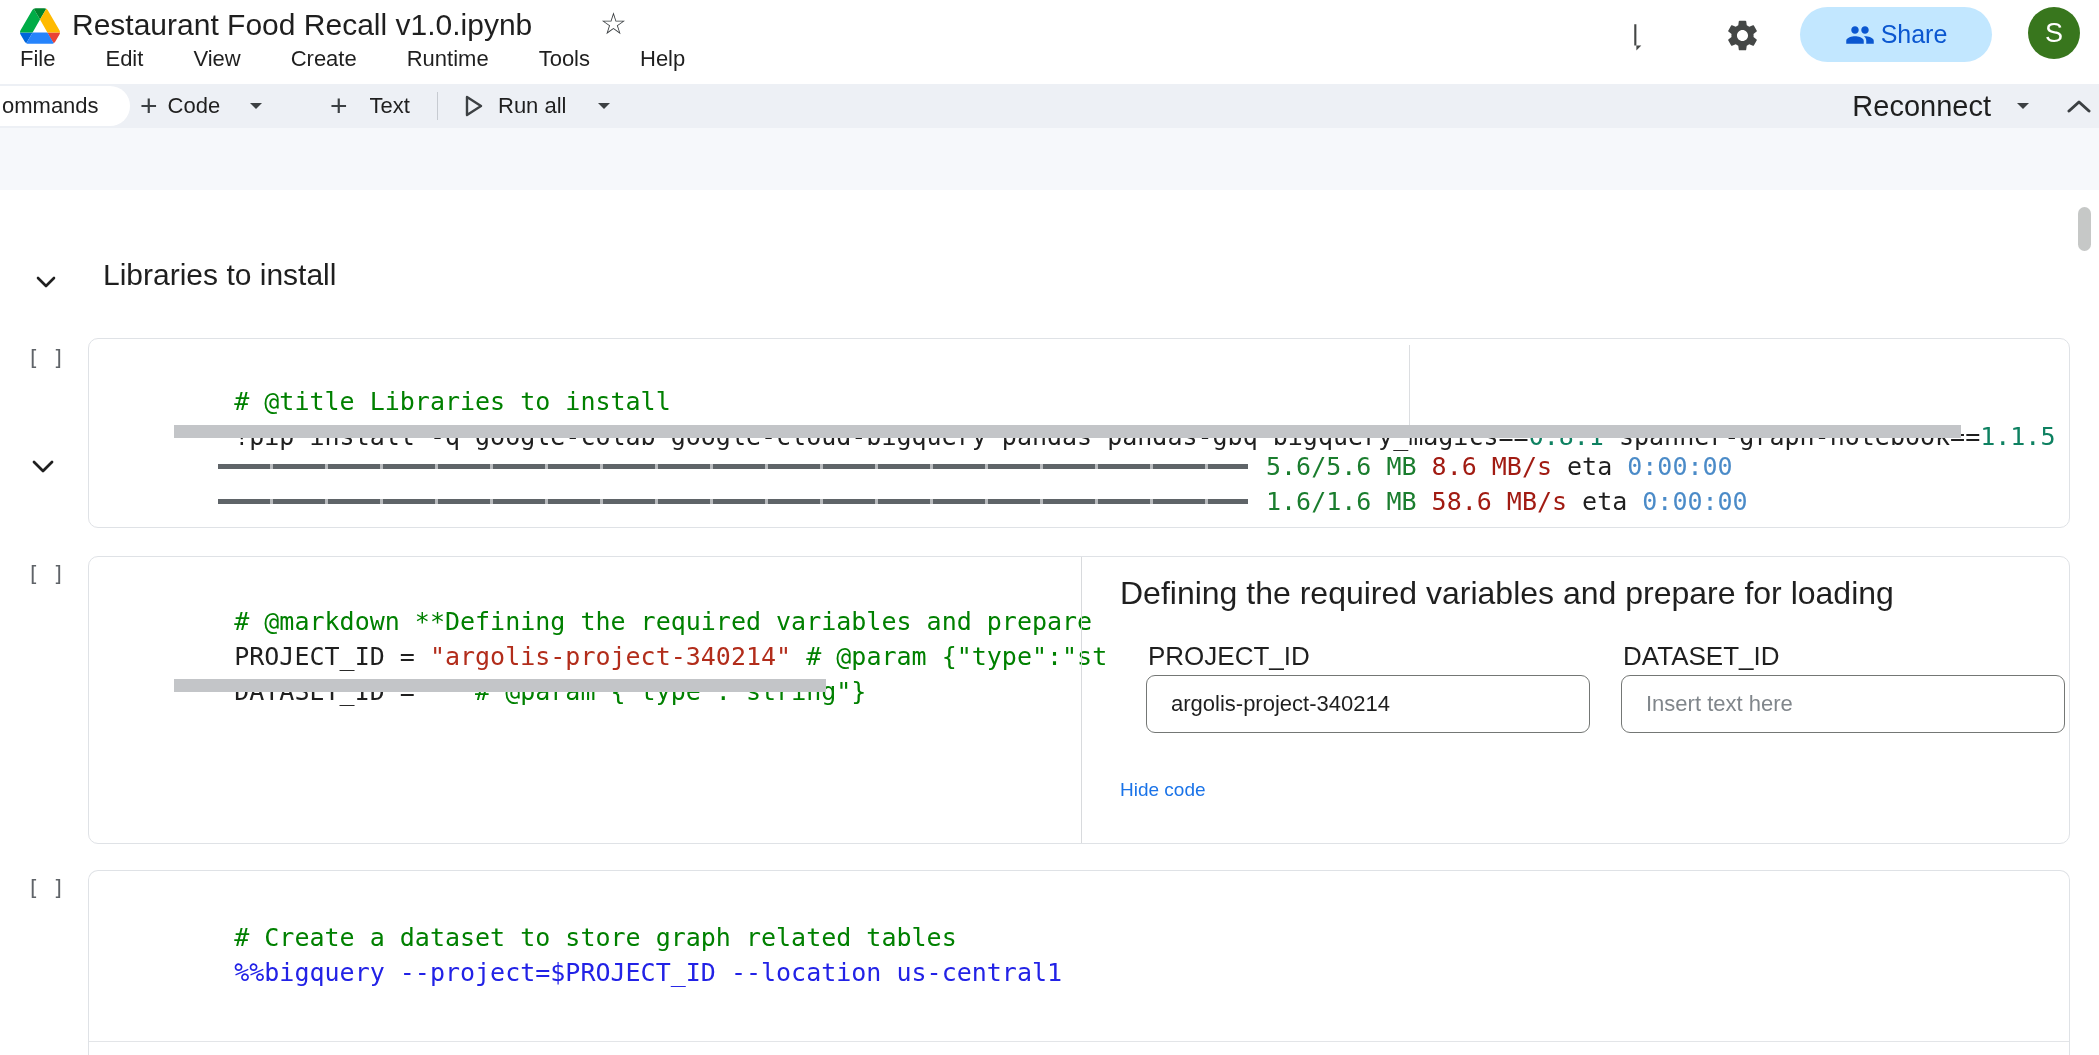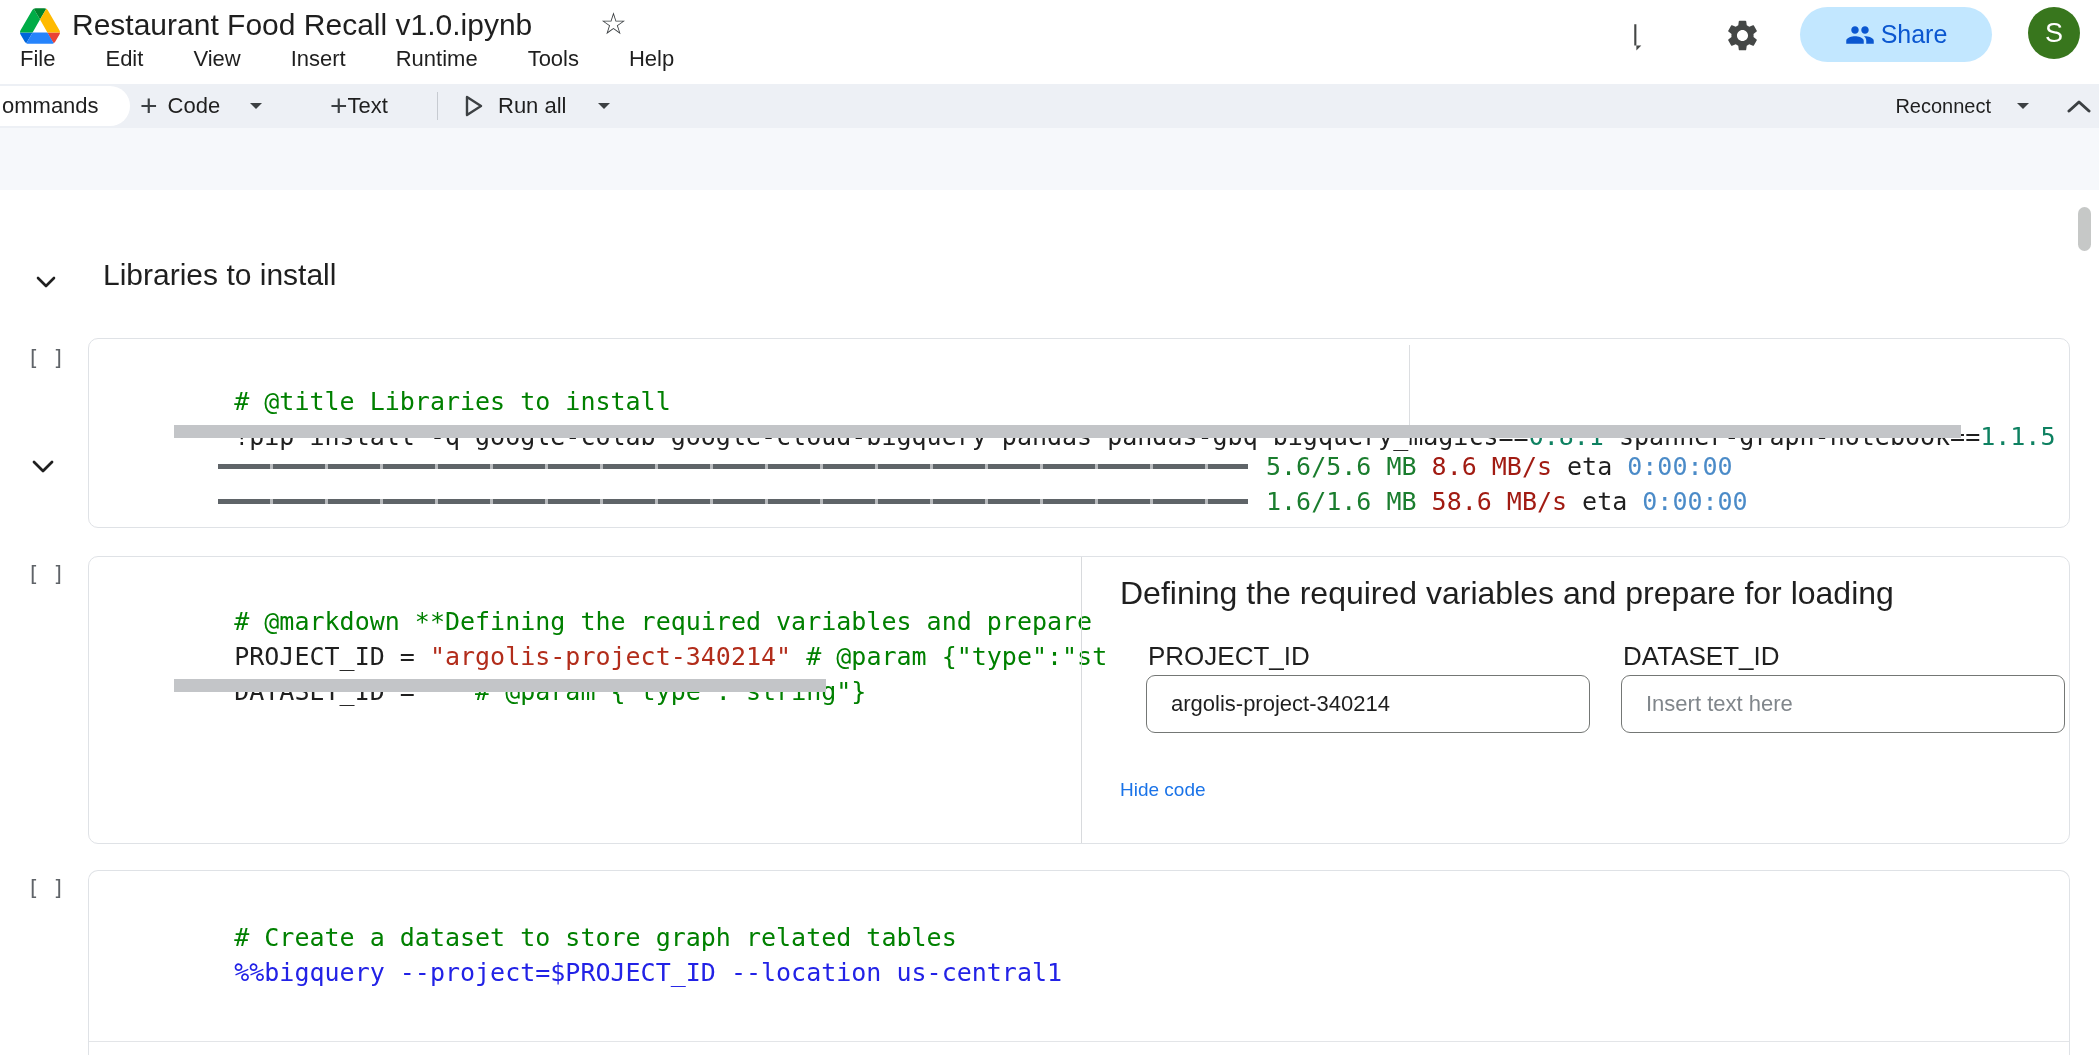--- a/index.html
+++ b/index.html
@@ -101,21 +101,21 @@
     <span>Share</span>
   </button>
   <div class="avatar">
     <span>S</span>
   </div>
 
   <nav class="menu">
     <span>File</span>
     <span>Edit</span>
     <span>View</span>
-    <span>Insert</span>
+    <span>Create</span>
     <span>Runtime</span>
     <span>Tools</span>
     <span>Help</span>
   </nav>
 </div>
 
 <div class="toolbar">
   <div class="cmd-pill">
     <span>ommands</span>
   </div>
@@ -123,37 +123,37 @@
   <div class="tb-btn" style="left:140px;">
     <span class="plus">+</span>
     <span style="margin-left:10px;">Code</span>
     <svg class="caret" style="margin-left:28px;" viewBox="0 0 16 10">
         <path d="M2 2l6 6 6-6z" fill="#3c4043"></path>
       </svg>
   </div>
 
   <div class="tb-btn" style="left:330px;">
     <span class="plus">+</span>
-    <span style="margin-left:0;">Text</span>
+    <span style="margin-left:22px;">Text</span>
   </div>
 
   <div class="tb-divider"></div>
 
   <div class="tb-btn" style="left:464px;">
     <svg class="play-tri" viewBox="0 0 20 22">
       <path d="M3 2l14 9-14 9z" fill="none" stroke="#3c4043" stroke-width="2.4" stroke-linejoin="round"></path>
     </svg>
     <span style="margin-left:14px;">Run all</span>
     <svg class="caret" style="margin-left:30px;" viewBox="0 0 16 10">
         <path d="M2 2l6 6 6-6z" fill="#3c4043"></path>
       </svg>
   </div>
 
   <div class="tb-right">
-    <span style="font-size:20px;">Reconnect</span>
+    <span style="font-size:29px;">Reconnect</span>
     <svg class="caret" style="margin-left:24px;" viewBox="0 0 16 10">
         <path d="M2 2l6 6 6-6z" fill="#3c4043"></path>
       </svg>
     <svg style="margin-left:36px;" width="24" height="14" viewBox="0 0 24 14">
       <path d="M2 12L12 3l10 9" fill="none" stroke="#3c4043" stroke-width="3" stroke-linecap="round" stroke-linejoin="round"></path>
     </svg>
   </div>
 </div>
 
 <div class="strip"></div>

